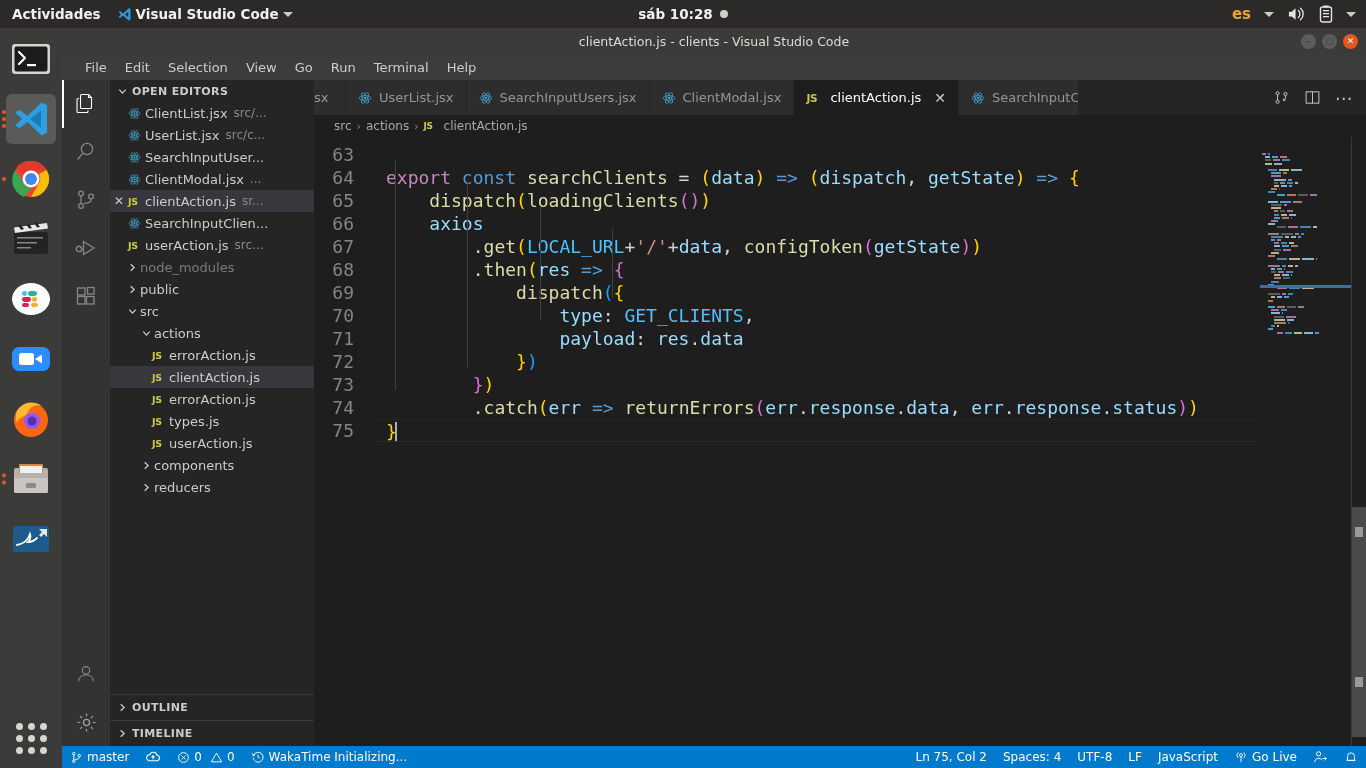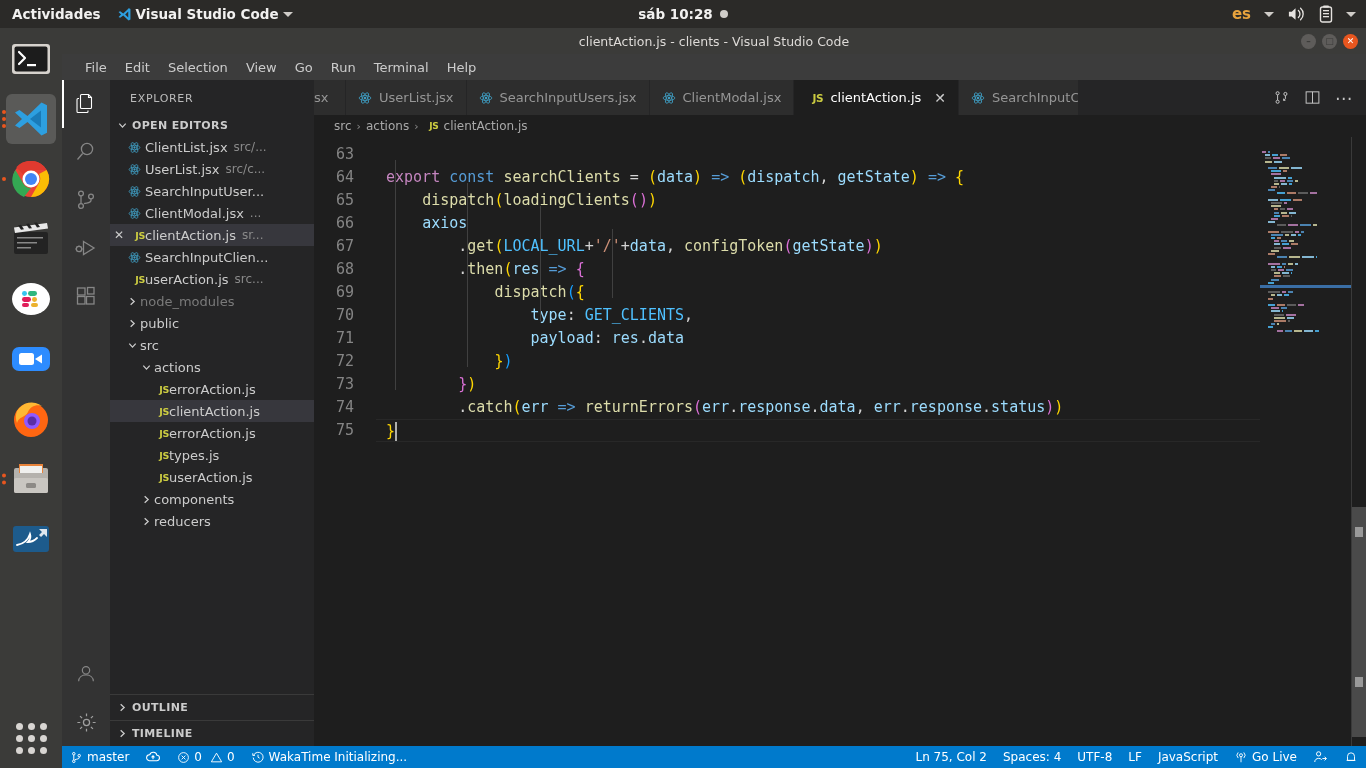--- a/index.html
+++ b/index.html
@@ -103,21 +103,21 @@
   .section-header { display: flex; align-items: center; height: 22px;
                     font-size: 11px; font-weight: bold; color: #cccccc;
                     letter-spacing: .35px; padding-left: 4px; gap: 2px; flex: none; }
   .twisty { width: 16px; height: 16px; display: flex; align-items: center; justify-content: center; }
   .tree-row { display: flex; align-items: center; height: 22px; font-size: 13px;
               color: #cccccc; white-space: nowrap; overflow: hidden; }
   .tree-row.selected { background: #37373d; }
   .tree-row .fname { overflow: hidden; text-overflow: ellipsis; }
   .tree-row .fpath { color: #8a8a8a; font-size: 12px; margin-left: 6px; }
   .tree-row .dimmed { color: #7a7a7a; }
-  .filetype { font-size: 9.5px; font-weight: bold; width: 17px; text-align: right;
+  .filetype { font-size: 9.5px; font-weight: bold; width: 17px; text-align: left;
               flex: none; letter-spacing: -0.3px; }
   .ft-js { color: #cbcb41; }
   .close-x { width: 18px; text-align: center; color: #cccccc; font-size: 12px; flex: none; }
   .spacer18 { width: 18px; flex: none; }
   .indent { flex: none; }
   .collapsed-sections { margin-top: auto; flex: none; }
   .sec-bar { border-top: 1px solid #3a3a3a; height: 26px; display: flex;
              align-items: center; font-size: 11px; font-weight: bold;
              color: #cccccc; letter-spacing: .35px; padding-left: 4px; gap: 2px; }
 
@@ -133,21 +133,21 @@
   .tab .tab-x { margin-left: 6px; font-size: 14px; color: #cccccc; }
   .tabbar-actions { margin-left: auto; display: flex; align-items: center;
                     gap: 14px; padding: 0 14px; color: #c5c5c5; background: #252526; flex: none; }
 
   .breadcrumbs { height: 22px; background: #1e1e1e; display: flex; align-items: center;
                  padding-left: 20px; gap: 5px; font-size: 12px; color: #a9a9a9; flex: none; }
   .bc-sep { color: #8c8c8c; font-size: 11px; }
 
   .code-wrap { flex: 1; display: flex; position: relative; min-height: 0;
                font-family: "DejaVu Sans Mono", "Liberation Mono", monospace;
-               font-size: 15px; line-height: 23px; }
+               font-size: 18px; line-height: 23px; }
   .gutter { width: 62px; flex: none; text-align: right; padding-right: 22px;
             color: #858585; user-select: none; padding-top: 6px; }
   .gutter div { height: 23px; }
   .code { flex: 1; padding-top: 6px; position: relative; overflow: hidden;
           white-space: pre; color: #d4d4d4; }
   .code .ln { height: 23px; position: relative; padding-left: 10px; }
   .indent-guide { position: absolute; top: 0; bottom: 0; width: 1px; background: #404040; }
 
   
   .t-kw  { color: #c586c0; }   
@@ -424,21 +424,20 @@
           <span>
             <svg width="23" height="23" viewBox="0 0 24 24" fill="none" stroke="#a0a0a0" stroke-width="1.3">
                 <circle cx="12" cy="12" r="3.2"></circle>
                 <path d="M12 2.5v3M12 18.5v3M2.5 12h3M18.5 12h3M5.3 5.3l2.1 2.1M16.6 16.6l2.1 2.1M18.7 5.3l-2.1 2.1M7.4 16.6l-2.1 2.1"></path>
               </svg>
           </span>
         </div>
       </div>
 
       <div class="sidebar">
-        <div class="sb-title">EXPLORER</div>
 
         <div class="section-header">
           <span class="twisty">
             <svg width="11" height="11" viewBox="0 0 12 12" fill="none" stroke="#cccccc" stroke-width="1.4">
                 <path d="M2.5 4 6 7.8 9.5 4"></path>
               </svg>
           </span>
           <span>OPEN EDITORS</span>
         </div>
 

